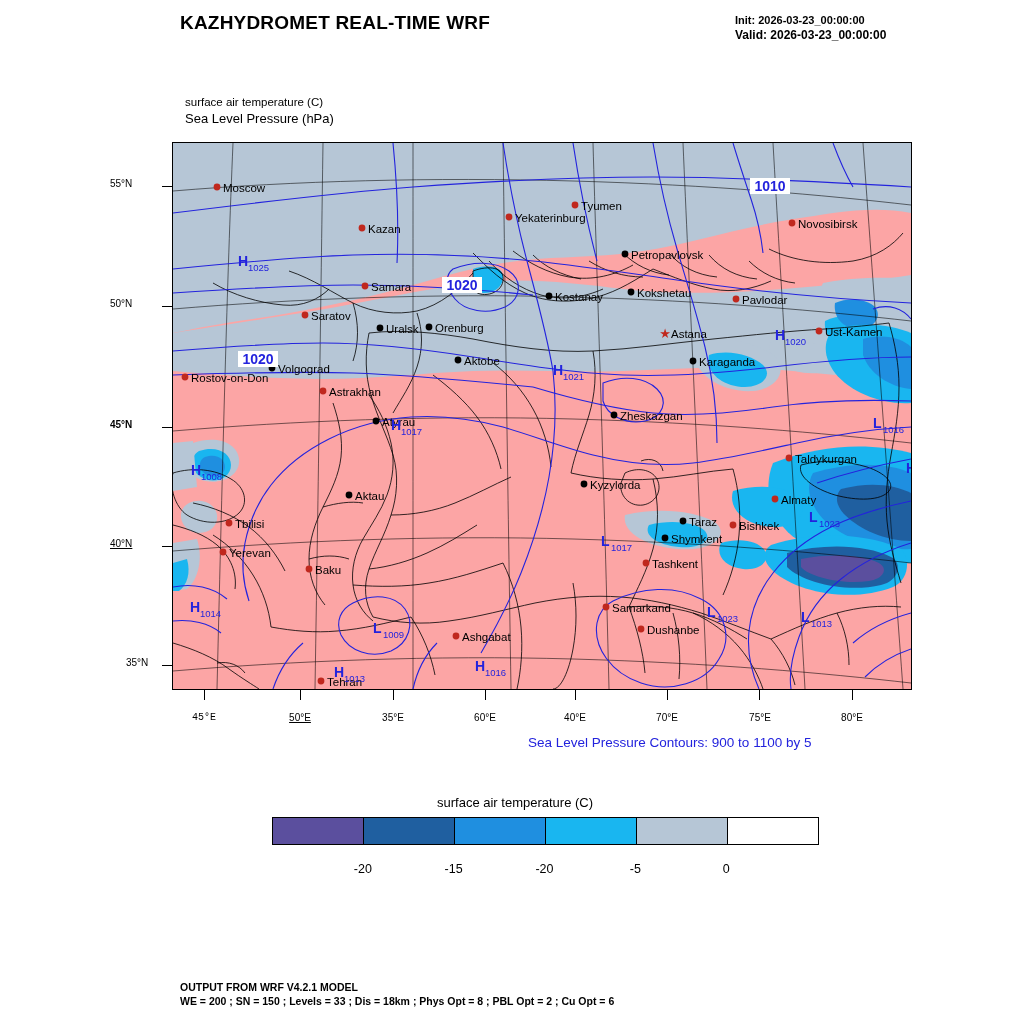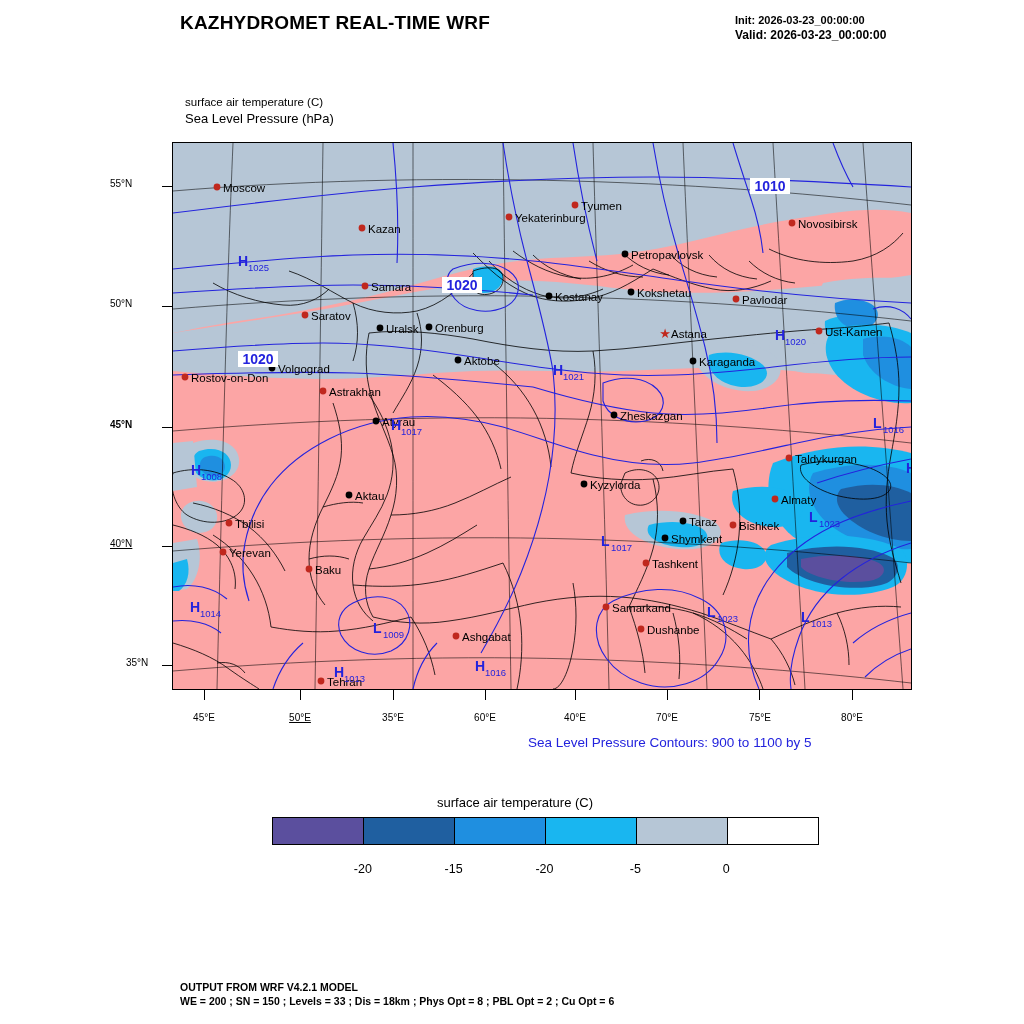--- a/index.html
+++ b/index.html
@@ -458,21 +458,21 @@
       <div class="abs axis-lbl" style="left: -62px; top: 156px;">50°N</div>
       <div class="abs" style="left: -10px; width: 10px; height: 1px; background: rgb(0, 0, 0); top: 164px;"></div>
       <div class="abs axis-lbl" style="left: -62px; top: 277px; font-weight: bold;">45°N</div>
       <div class="abs" style="left: -10px; width: 10px; height: 1px; background: rgb(0, 0, 0); top: 285px;"></div>
       <div class="abs axis-lbl" style="left: -62px; top: 396px; text-decoration: underline;">40°N</div>
       <div class="abs" style="left: -10px; width: 10px; height: 1px; background: rgb(0, 0, 0); top: 404px;"></div>
       <div class="abs axis-lbl" style="left: -62px; top: 515px; margin-left: 16px;">35°N</div>
       <div class="abs" style="left: -10px; width: 10px; height: 1px; background: rgb(0, 0, 0); top: 523px;"></div>
     </div>
   <div id="lon-labels">
-      <div class="abs axis-lbl" style="left: 32px; top: 570px; transform: translateX(-50%);">45°E</div>
+      <div class="abs axis-lbl" style="left: 32px; top: 570px; transform: translateX(-50%); font-family: Liberation Mono, monospace;">45°E</div>
       <div class="abs" style="top: 548px; height: 10px; width: 1px; background: rgb(0, 0, 0); left: 32px;"></div>
       <div class="abs axis-lbl" style="left: 128px; top: 570px; transform: translateX(-50%); text-decoration: underline;">50°E</div>
       <div class="abs" style="top: 548px; height: 10px; width: 1px; background: rgb(0, 0, 0); left: 128px;"></div>
       <div class="abs axis-lbl" style="left: 221px; top: 570px; transform: translateX(-50%);">35°E</div>
       <div class="abs" style="top: 548px; height: 10px; width: 1px; background: rgb(0, 0, 0); left: 221px;"></div>
       <div class="abs axis-lbl" style="left: 313px; top: 570px; transform: translateX(-50%);">60°E</div>
       <div class="abs" style="top: 548px; height: 10px; width: 1px; background: rgb(0, 0, 0); left: 313px;"></div>
       <div class="abs axis-lbl" style="left: 403px; top: 570px; transform: translateX(-50%);">40°E</div>
       <div class="abs" style="top: 548px; height: 10px; width: 1px; background: rgb(0, 0, 0); left: 403px;"></div>
       <div class="abs axis-lbl" style="left: 495px; top: 570px; transform: translateX(-50%);">70°E</div>

